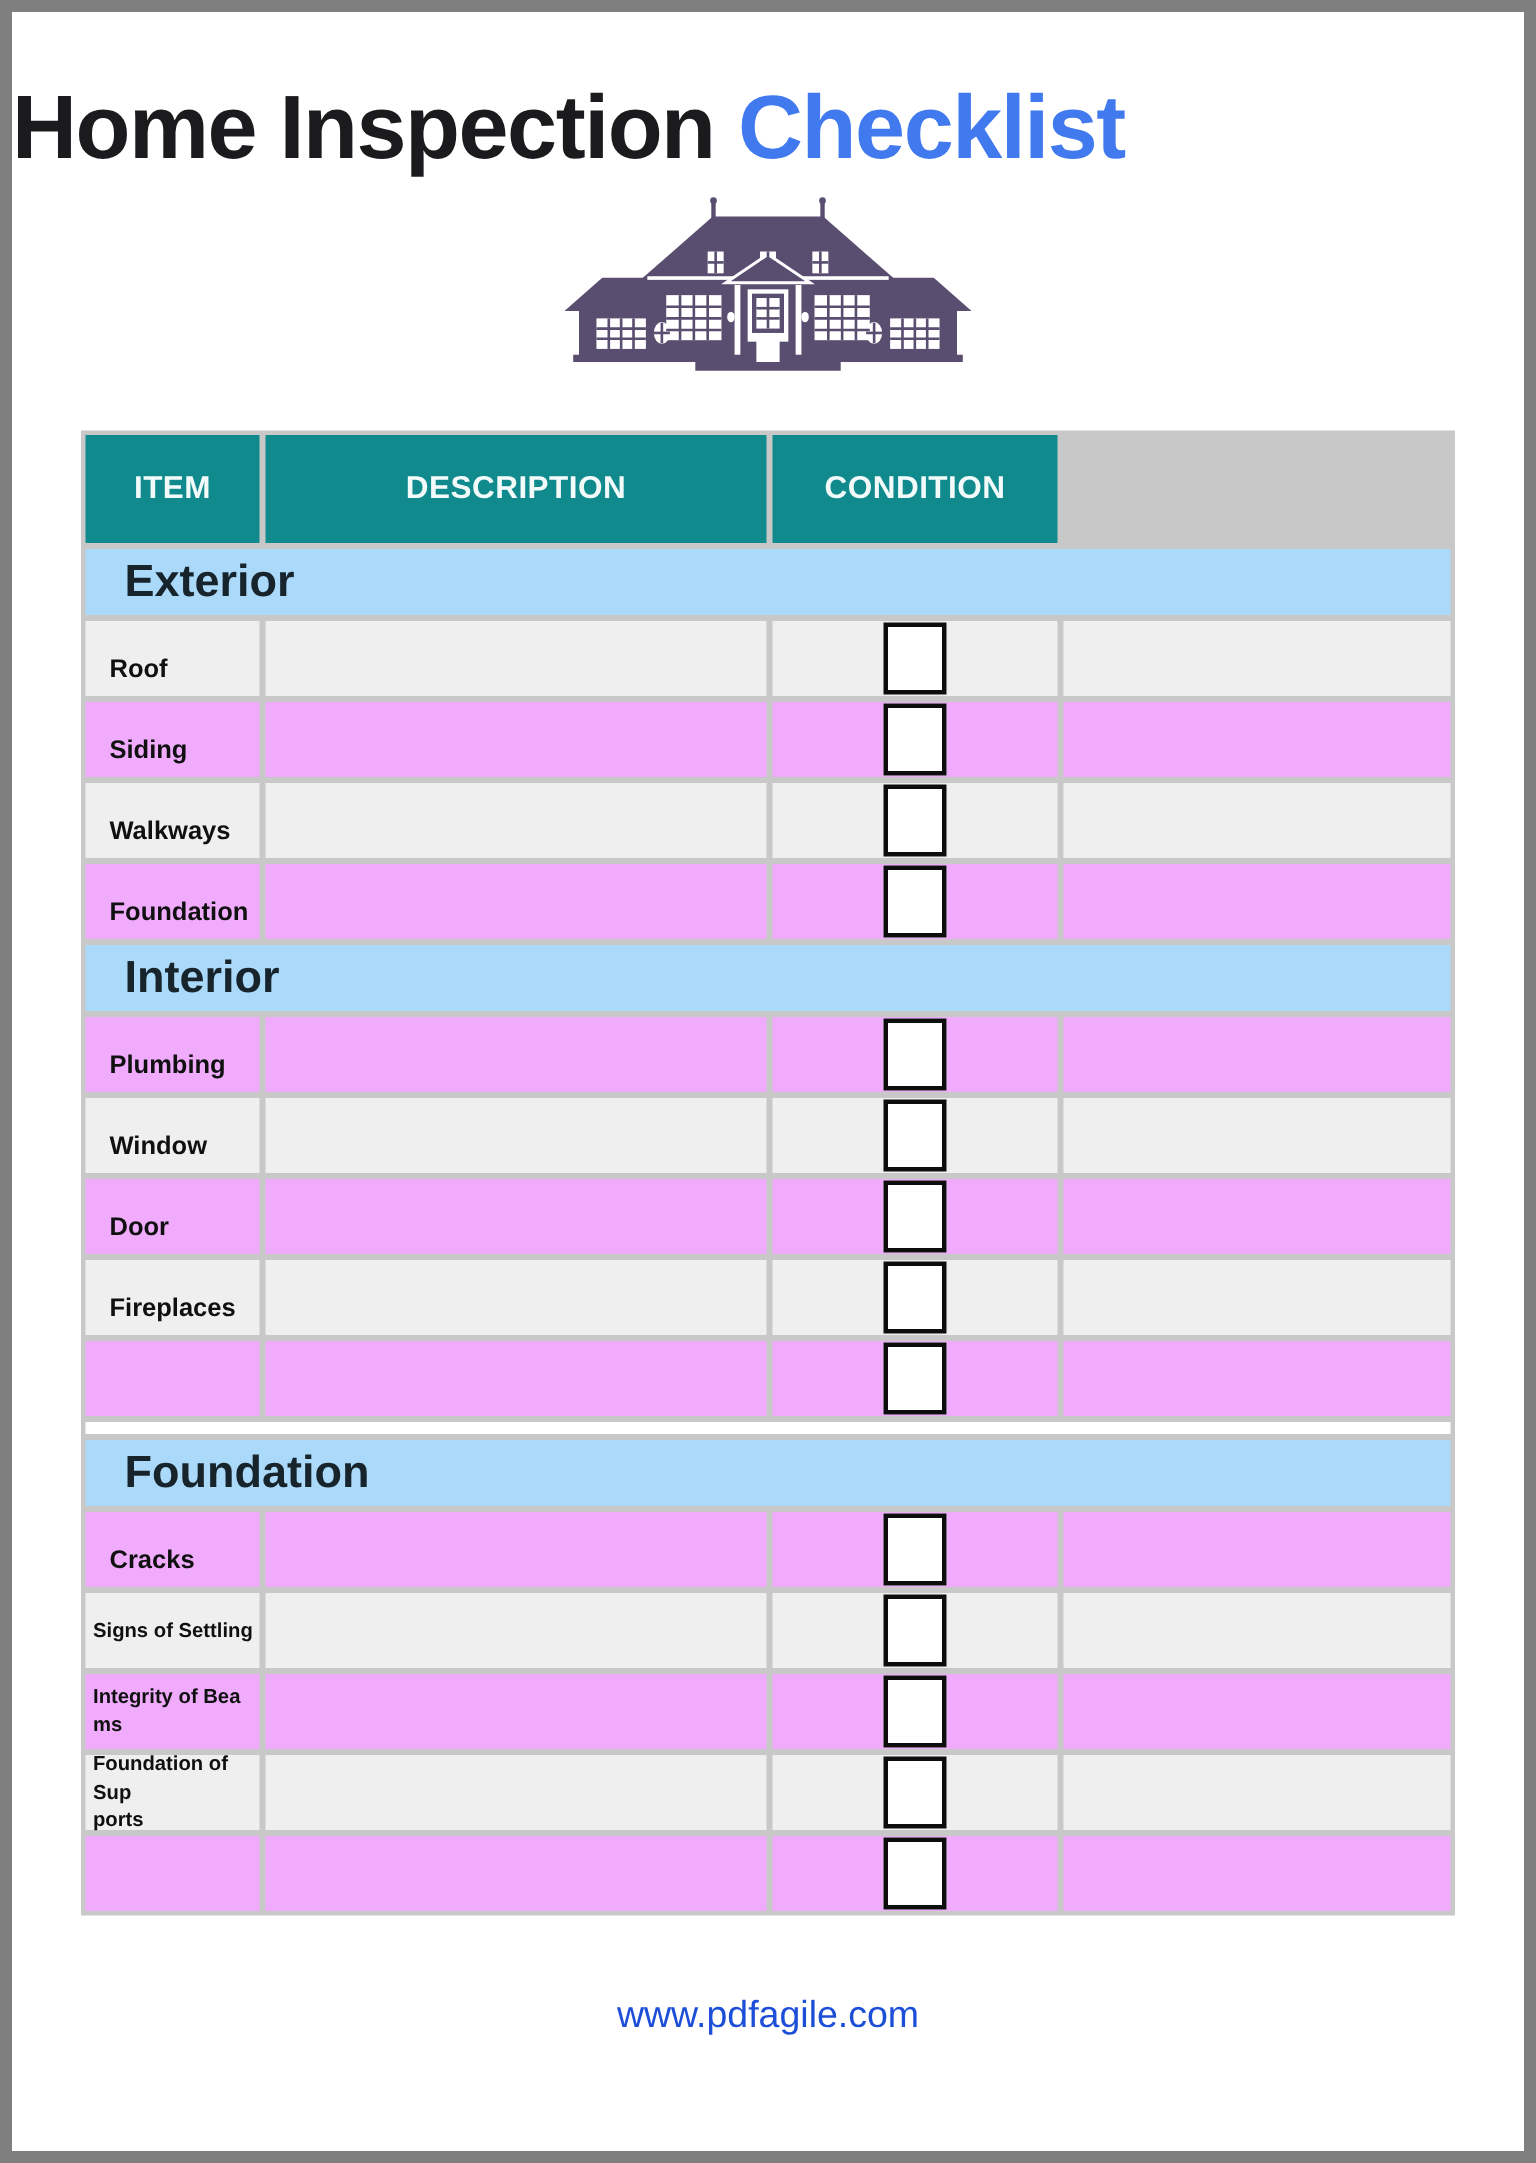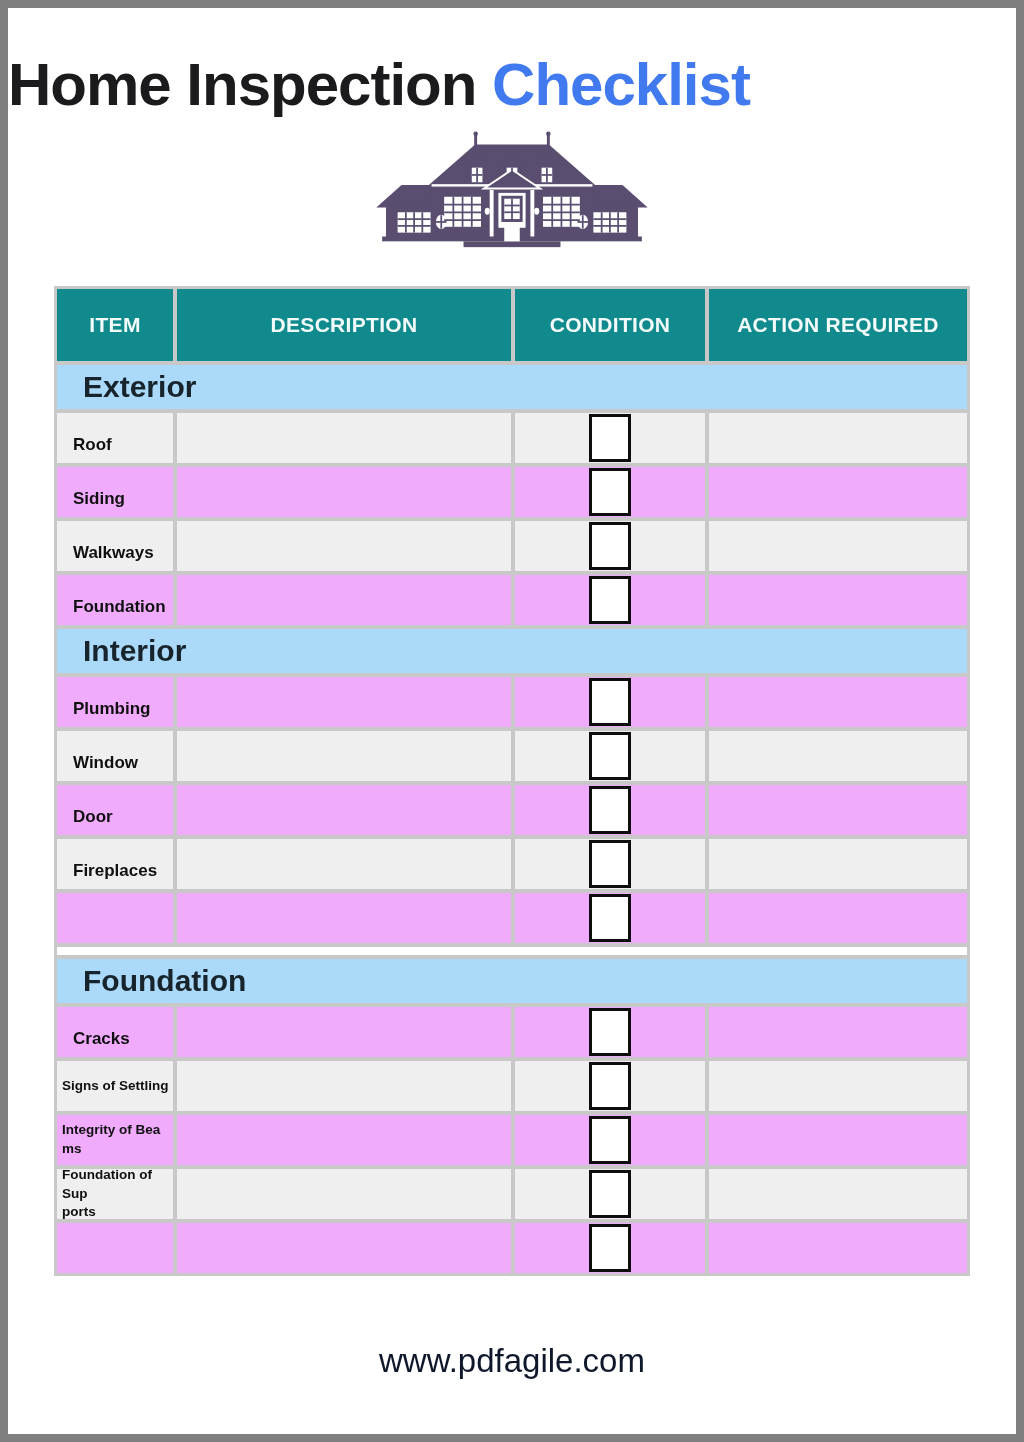--- a/index.html
+++ b/index.html
@@ -79,24 +79,24 @@
   .checkbox {
     width: 42px; height: 48px;
     box-sizing: border-box;
     border: 3px solid #0d0d0d;
     background: #ffffff;
     margin: -3px 0;
     position: relative;
     z-index: 2;
   }
   .footer {
-    margin-top: 66px;
+    margin-top: 52px;
     text-align: center;
-    font-size: 33px;
-    color: #0f172a;
+    font-size: 25px;
+    color: #1d4ed8;
   }
 </style>
 </head>
 <body>
 
 <h1 class="title"><span>Home Inspection</span> <span class="accent">Checklist</span></h1>
 
 <div class="house-wrap">
   <svg viewBox="0 0 280 130">
     <g fill="#594d70">
@@ -203,21 +203,20 @@
         <line x1="207.5" y1="99" x2="218.5" y2="99"></line>
     </g>
   </svg>
 </div>
 
 <div class="grid">
 
   <div class="th">ITEM</div>
   <div class="th">DESCRIPTION</div>
   <div class="th">CONDITION</div>
-  <div class="th">ACTION REQUIRED</div>
 
   <div class="band">Exterior</div>
 
   <div class="cell item alt">
       <span>Roof</span>
     </div>
   <div class="cell alt"></div>
   <div class="cell cond alt">
       <div class="checkbox"></div>
     </div>

